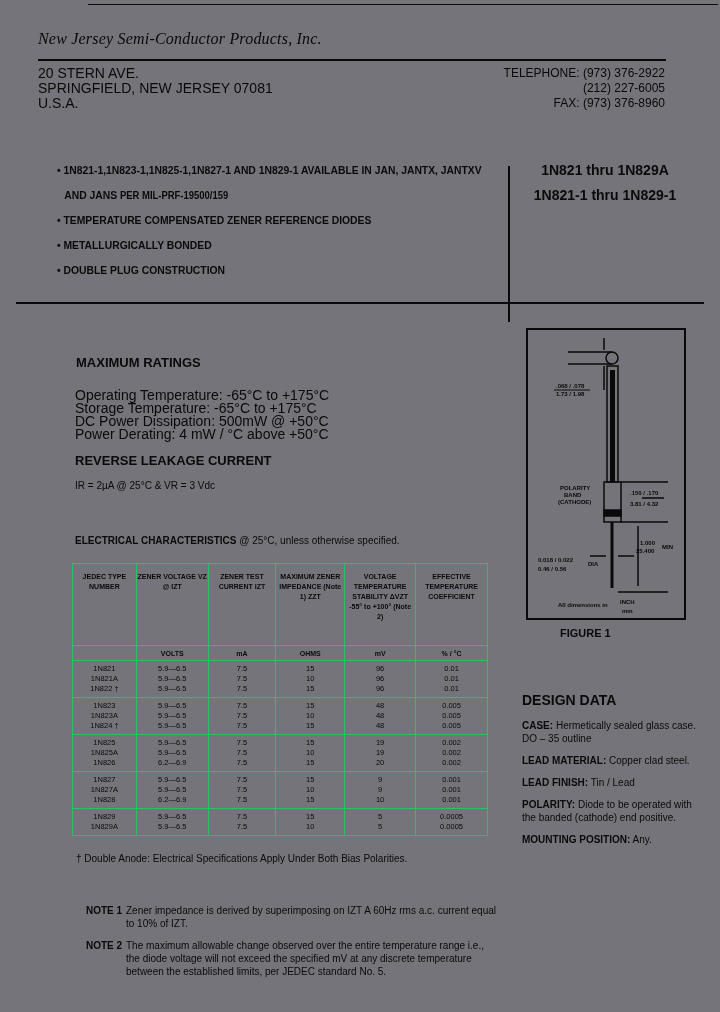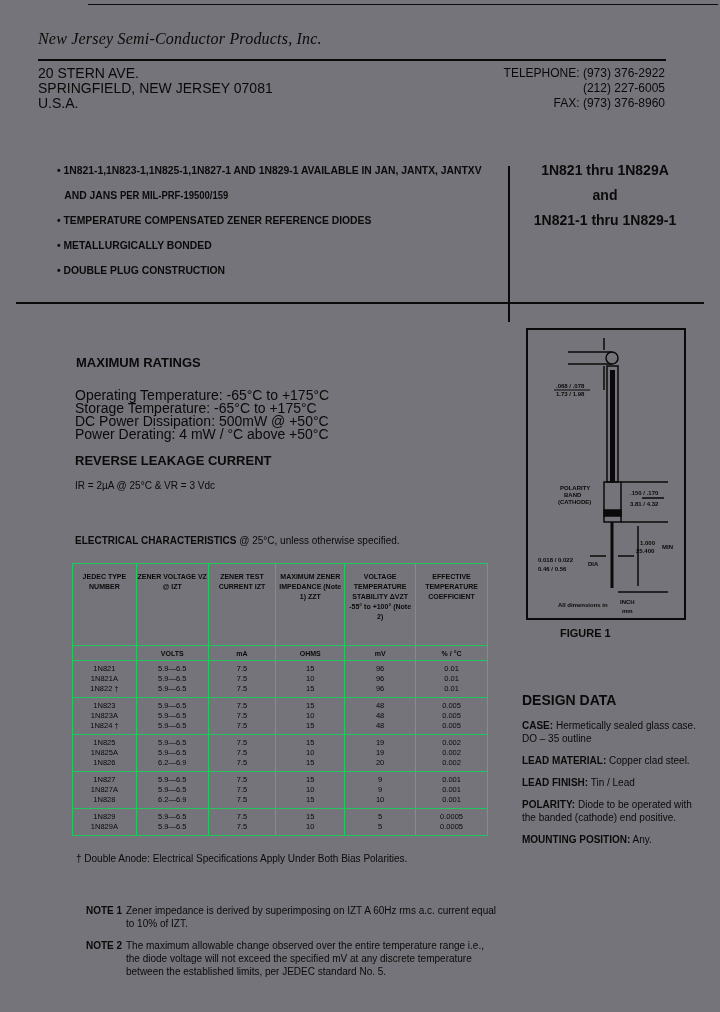--- a/index.html
+++ b/index.html
@@ -70,21 +70,20 @@
   <div>• TEMPERATURE COMPENSATED ZENER REFERENCE  DIODES</div>
   <div>• METALLURGICALLY BONDED</div>
   <div>• DOUBLE PLUG CONSTRUCTION</div>
 </div>
 
 <div class="rule" style="left:508px;top:166px;width:2px;height:156px;"></div>
 <div class="rule" style="left:16px;top:302px;width:688px;height:2px;"></div>
 
 <div class="abs parts">
   <div>1N821 thru 1N829A</div>
-  <div>and</div>
   <div>1N821-1 thru 1N829-1</div>
 </div>
 
 <div class="abs h2" style="left:76px;top:355px;">MAXIMUM RATINGS</div>
 <div class="abs ratings">
   <div>Operating Temperature: -65°C to +175°C</div>
   <div>Storage Temperature: -65°C to +175°C</div>
   <div>DC Power Dissipation: 500mW @ +50°C</div>
   <div>Power Derating: 4 mW / °C above +50°C</div>
 </div>

